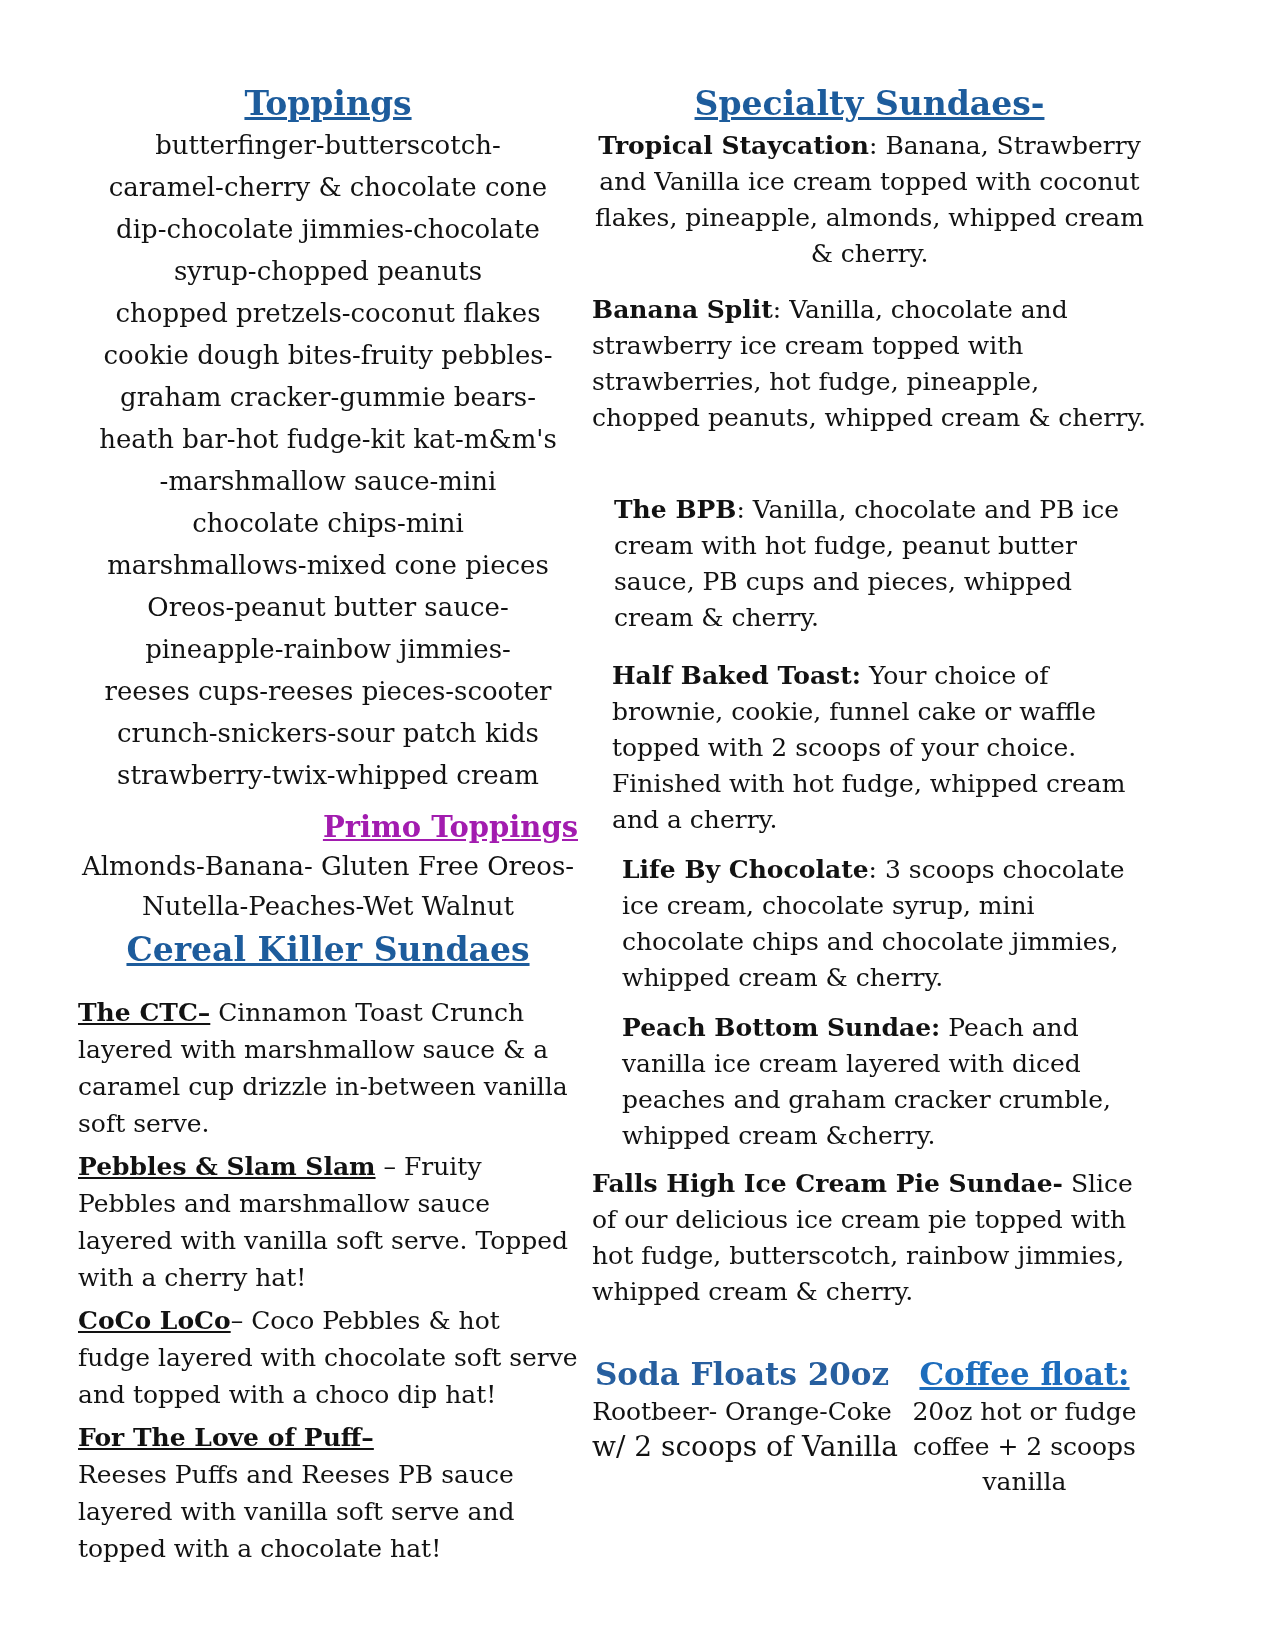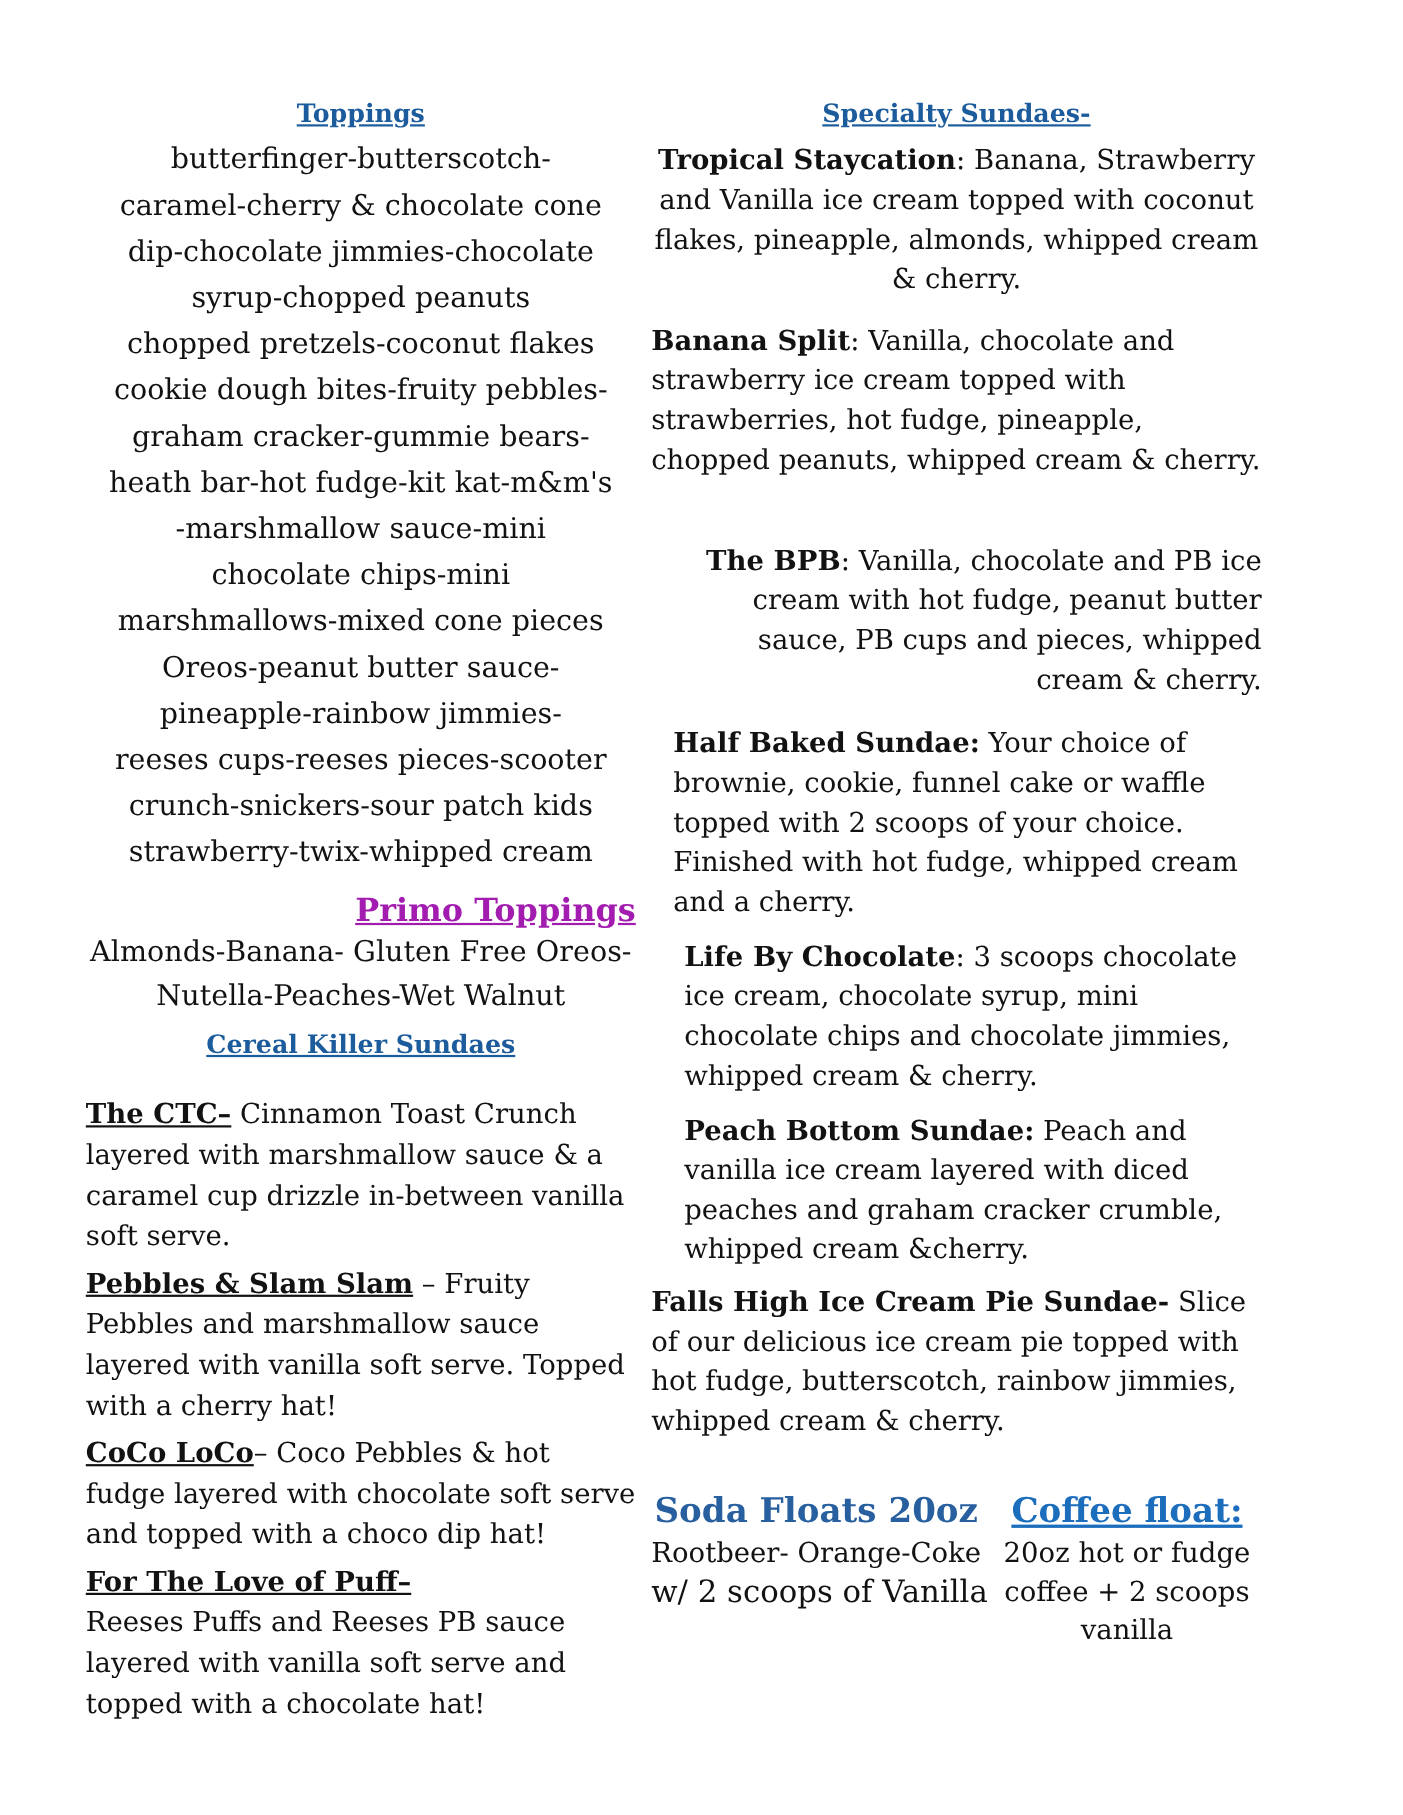--- a/index.html
+++ b/index.html
@@ -5,34 +5,34 @@
   html,body{margin:0;padding:0;background:#ffffff;}
   .page{
     position:relative;width:1275px;height:1650px;background:#ffffff;
     font-family:"DejaVu Serif","Liberation Serif",serif;color:#121212;overflow:hidden;
   }
   .cols{position:absolute;left:78px;top:84px;width:1122px;display:flex;gap:14px;align-items:flex-start;}
   .col{flex:none;}
   .col.left{width:500px;}
   .col.right{width:555px;}
   .u{text-decoration:underline;}
-  .h1{font-size:23px;line-height:40px;font-weight:bold;color:#1d5c9c;text-align:center;}
+  .h1{font-size:33px;line-height:40px;font-weight:bold;color:#1d5c9c;text-align:center;}
   .h2{font-size:29px;line-height:38px;font-weight:bold;color:#a21caf;text-align:right;margin-top:12px;}
   .h1.cereal{margin-top:4px;}
   .tline{font-size:26px;line-height:42px;text-align:center;white-space:nowrap;}
   .pline{font-size:26px;line-height:40px;text-align:center;white-space:nowrap;}
   .item{font-size:25px;line-height:37px;margin:0;}
   .lbl{font-weight:bold;}
   .blockl{display:block;}
   .left .item{margin-top:6px;}
   .left .item.first{margin-top:24px;}
   .r-item{font-size:25px;line-height:36px;margin:0;}
   .r-item.centered{text-align:center;margin-top:4px;padding:0 2px;}
   .r-item.banana{margin-top:20px;}
-  .r-item.bpb{margin-top:56px;padding-left:22px;text-align:right;}
+  .r-item.bpb{margin-top:56px;padding-left:22px;}
   .r-item.half{margin-top:22px;padding-left:20px;}
   .r-item.lbc{margin-top:14px;padding-left:30px;}
   .r-item.peach{margin-top:14px;padding-left:30px;}
   .r-item.falls{margin-top:12px;}
   .floats-row{display:flex;margin-top:44px;}
   .soda{width:300px;text-align:center;}
   .coffee{width:250px;margin-left:10px;text-align:center;}
   .h3{font-size:31px;line-height:40px;font-weight:bold;}
   .soda .h3{color:#275f9f;}
   .coffee .h3{color:#1d6dbd;}
@@ -85,21 +85,21 @@
 
     <div class="col right">
       <div class="h1"><span class="u">Specialty Sundaes-</span></div>
 
       <p class="r-item centered"><span class="lbl">Tropical Staycation</span><span>: Banana, Strawberry and Vanilla ice cream topped with coconut flakes, pineapple, almonds, whipped cream &amp; cherry.</span></p>
 
       <p class="r-item banana"><span class="lbl">Banana Split</span><span>: Vanilla, chocolate and strawberry ice cream topped with strawberries, hot fudge, pineapple, chopped peanuts, whipped cream &amp; cherry.</span></p>
 
       <p class="r-item bpb"><span class="lbl">The BPB</span><span>: Vanilla, chocolate and PB ice cream with hot fudge, peanut butter sauce, PB cups and pieces, whipped cream &amp; cherry.</span></p>
 
-      <p class="r-item half"><span class="lbl">Half Baked Sundae:</span><span> Your choice of brownie, cookie, funnel cake or waffle topped with 2 scoops of your choice. Finished with hot fudge, whipped cream and a cherry.</span></p>
+      <p class="r-item half"><span class="lbl">Half Baked Toast:</span><span> Your choice of brownie, cookie, funnel cake or waffle topped with 2 scoops of your choice. Finished with hot fudge, whipped cream and a cherry.</span></p>
 
       <p class="r-item lbc"><span class="lbl">Life By Chocolate</span><span>: 3 scoops chocolate ice cream, chocolate syrup, mini chocolate chips and chocolate jimmies, whipped cream &amp; cherry.</span></p>
 
       <p class="r-item peach"><span class="lbl">Peach Bottom Sundae:</span><span> Peach and vanilla ice cream layered with diced peaches and graham cracker crumble, whipped cream &amp;cherry.</span></p>
 
       <p class="r-item falls"><span class="lbl">Falls High Ice Cream Pie Sundae-</span><span> Slice of our delicious ice cream pie topped with hot fudge, butterscotch, rainbow jimmies, whipped cream &amp; cherry.</span></p>
 
       <div class="floats-row">
         <div class="soda">
           <div class="h3">Soda Floats 20oz</div>

